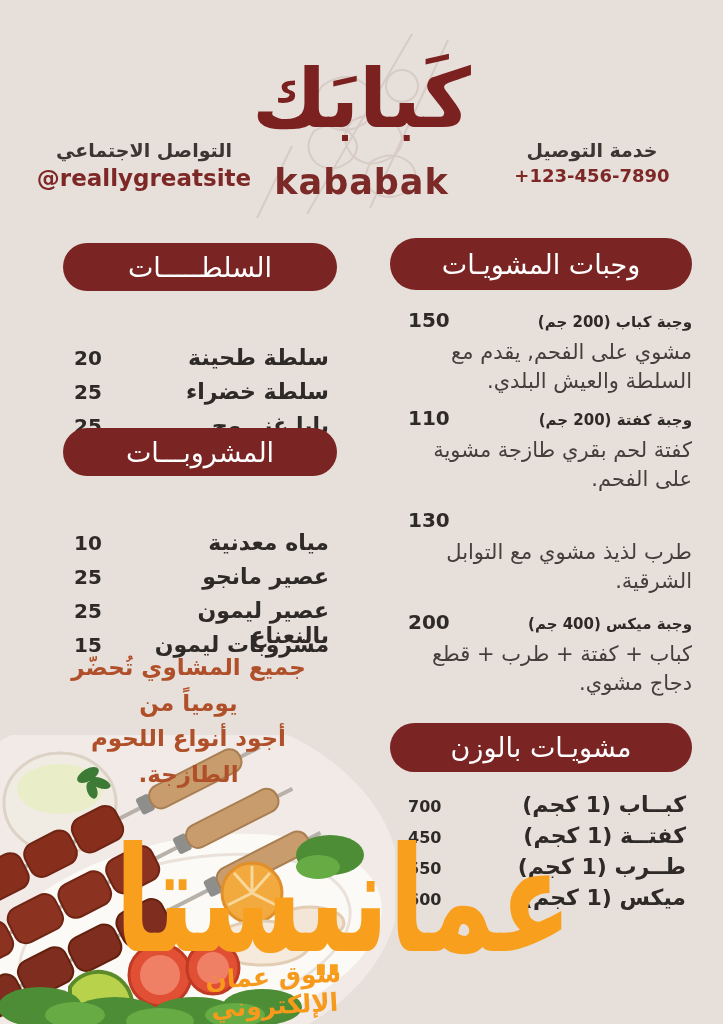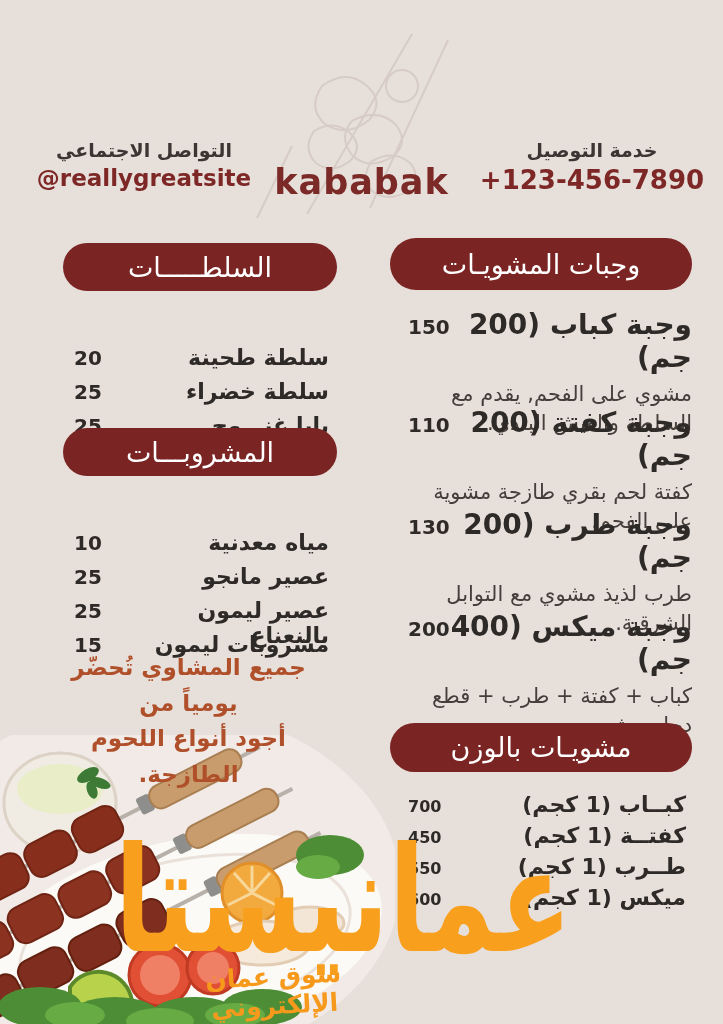--- a/index.html
+++ b/index.html
@@ -10,40 +10,40 @@
   .sketch{position:absolute;left:252px;top:26px;z-index:1;opacity:.55;}
   .logo-ar{position:absolute;left:0;top:48px;width:723px;text-align:center;z-index:2;
     font-size:82px;font-weight:bold;color:#7b2120;direction:rtl;line-height:1.25;}
   .logo-en{position:absolute;left:0;top:162px;width:723px;text-align:center;z-index:2;
     font-size:35px;font-weight:600;color:#7b2a28;letter-spacing:1px;}
   .contact{position:absolute;z-index:2;text-align:center;}
   .contact .c-label{font-size:19px;font-weight:bold;color:#3b3633;direction:rtl;}
   .contact .c-value{font-size:23px;font-weight:bold;color:#7d2827;margin-top:4px;}
   .contact.left{left:28px;top:139px;width:232px;}
   .contact.right{left:472px;top:139px;width:240px;}
-  .contact.right .c-value{font-size:26px;}
+  .contact.right .c-value{font-size:18px;}
 
   
   .col{position:absolute;top:0;z-index:2;}
   .col-left{left:40px;width:297px;}
   .col-right{left:390px;width:302px;}
   .pill{position:absolute;background:#7a2423;border-radius:999px;color:#fff;
     display:flex;align-items:center;justify-content:center;
     font-size:27px;font-weight:400;direction:rtl;}
   .rows{position:absolute;width:100%;}
   .mrow{display:flex;align-items:baseline;padding:0 8px 0 34px;height:34px;}
   .mrow .price{font-size:20px;font-weight:bold;color:#2e2a27;width:52px;margin-top:39px;}
   .mrow .name{margin-left:auto;font-size:22px;font-weight:bold;color:#2e2a27;direction:rtl;}
   .note{position:absolute;width:100%;text-align:center;font-size:23px;font-weight:bold;
     color:#b0502a;direction:rtl;line-height:1.55;}
 
   .entry{position:absolute;width:100%;}
   .entry-head{display:flex;align-items:baseline;padding:0 0 0 18px;}
   .entry-head .price{font-size:20px;font-weight:bold;color:#2e2a27;}
-  .entry-head .name{margin-left:auto;font-size:28px;font-weight:bold;color:#2e2a27;direction:rtl;}
+  .entry-head .name{margin-left:auto;font-size:15px;font-weight:bold;color:#2e2a27;direction:rtl;}
   .entry-desc{margin-top:6px;font-size:21px;color:#453e3a;direction:rtl;text-align:right;line-height:1.38;}
 
   .wrow{display:flex;align-items:baseline;padding:0 6px 0 18px;height:31px;}
   .wrow .price{font-size:16px;font-weight:bold;color:#2e2a27;width:60px;}
   .wrow .name{margin-left:auto;font-size:22px;font-weight:bold;color:#2e2a27;direction:rtl;}
 
   
   .photo{position:absolute;left:0;top:735px;z-index:1;}
 
   
@@ -140,20 +140,21 @@
       <ellipse cx="330" cy="120" rx="34" ry="20"></ellipse>
     </g>
     <g fill="#66ab44">
       <ellipse cx="75" cy="280" rx="30" ry="13"></ellipse>
         <ellipse cx="160" cy="286" rx="34" ry="13"></ellipse>
       <ellipse cx="235" cy="280" rx="30" ry="12"></ellipse>
         <ellipse cx="318" cy="132" rx="22" ry="12"></ellipse>
     </g>
   </svg>
 
+  <div class="logo-ar">كَبابَك</div>
   <div class="logo-en">kababak</div>
 
   <div class="contact left">
     <div class="c-label">التواصل الاجتماعي</div>
     <div class="c-value">@reallygreatsite</div>
   </div>
   <div class="contact right">
     <div class="c-label">خدمة التوصيل</div>
     <div class="c-value">+123-456-7890</div>
   </div>
@@ -220,21 +221,20 @@
     <div class="entry" style="top:406px;">
       <div class="entry-head">
         <span class="price">110</span>
         <span class="name">وجبة كفتة (200 جم)</span>
       </div>
       <div class="entry-desc">كفتة لحم بقري طازجة مشوية على الفحم.</div>
     </div>
     <div class="entry" style="top:508px;">
       <div class="entry-head">
         <span class="price">130</span>
-        <span class="name">وجبة طرب (200 جم)</span>
       </div>
       <div class="entry-desc">طرب لذيذ مشوي مع التوابل الشرقية.</div>
     </div>
     <div class="entry" style="top:610px;">
       <div class="entry-head">
         <span class="price">200</span>
         <span class="name">وجبة ميكس (400 جم)</span>
       </div>
       <div class="entry-desc">كباب + كفتة + طرب + قطع دجاج مشوي.</div>
     </div>

